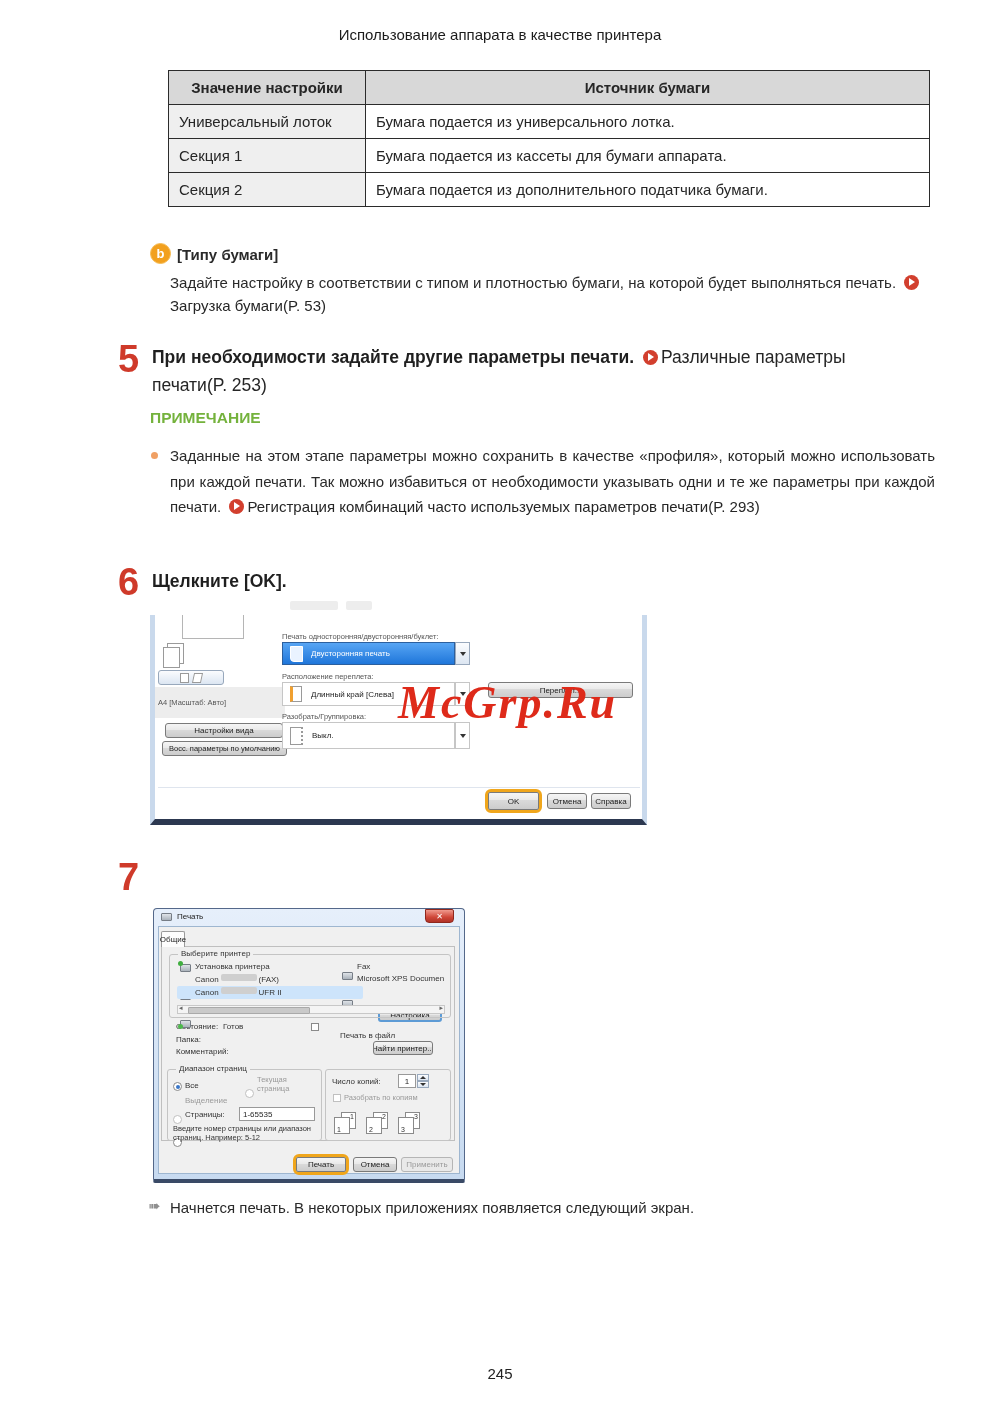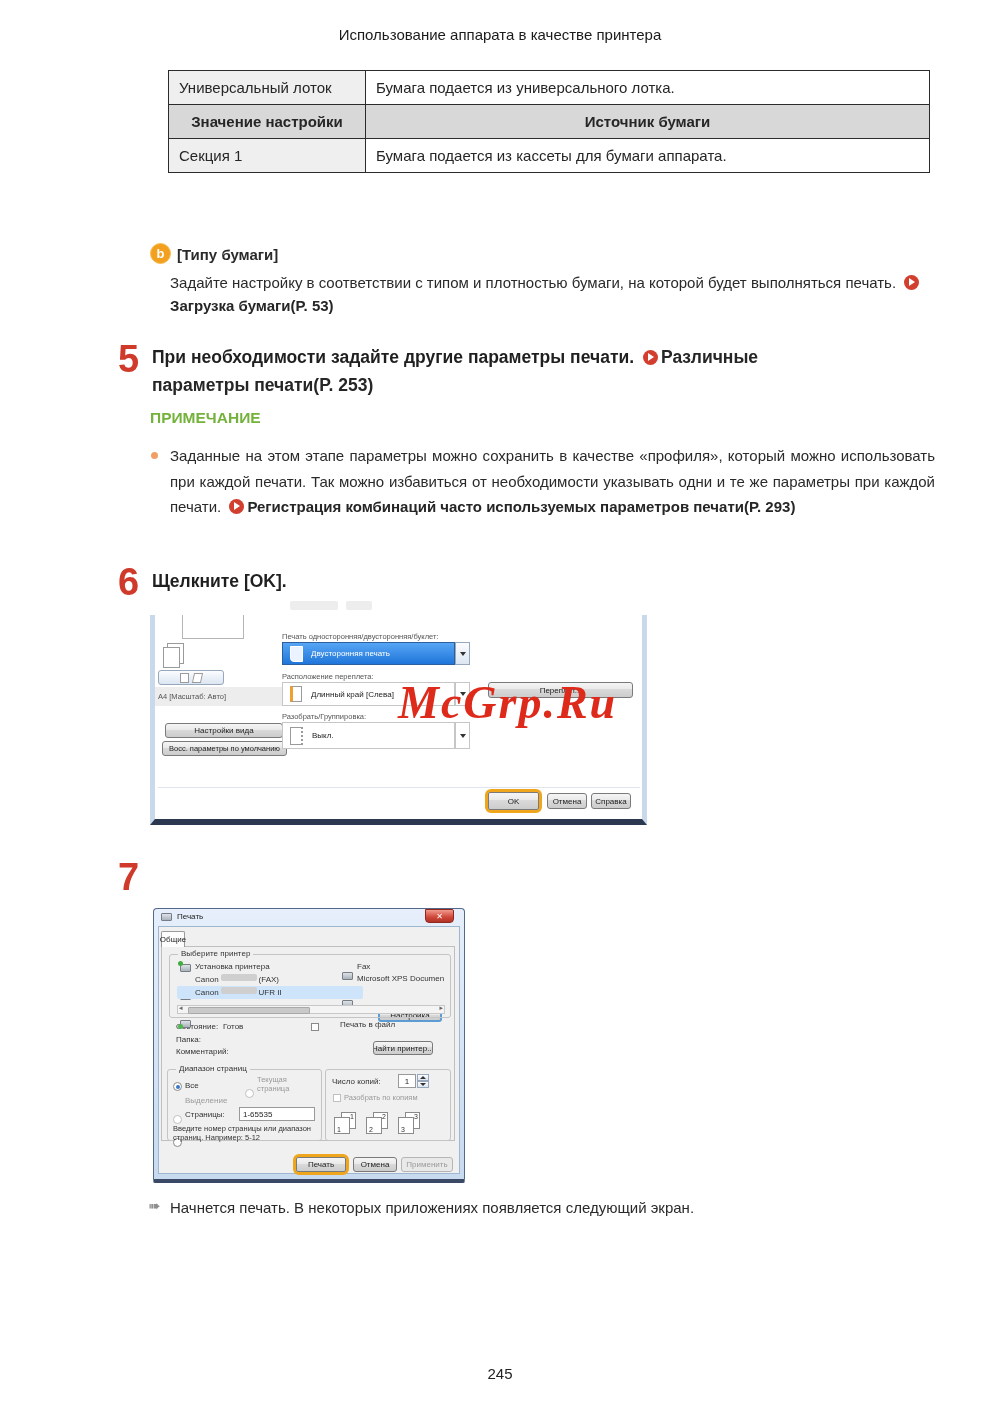--- a/index.html
+++ b/index.html
@@ -4,21 +4,21 @@
 <style>
   html,body{margin:0;padding:0;background:#fff;}
   .page{position:relative;width:1000px;height:1414px;background:#ffffff;
         font-family:"Liberation Sans","DejaVu Sans",sans-serif;color:#262626;overflow:hidden;}
   .abs{position:absolute;}
 
   
   .doc-header{top:26px;left:0;width:100%;text-align:center;font-size:15px;color:#1b1b1b;}
   .body-text{font-size:15px;line-height:23px;color:#2a2a2a;}
   .bold{font-weight:700;}
-  .doc-link{font-weight:700;color:#262626;}
+  .doc-link{font-weight:400;color:#262626;}
   .play-icon{display:inline-block;width:15px;height:15px;border-radius:50%;background:#d23f2e;
              position:relative;vertical-align:-2px;margin:0 3px 0 4px;}
   .play-icon::after{content:"";position:absolute;left:5px;top:3px;
                     border-left:6px solid #fff;border-top:4.5px solid transparent;border-bottom:4.5px solid transparent;}
   .step-num{font-size:38px;font-weight:700;color:#cf3a2a;line-height:38px;}
   .step-title{font-size:17.5px;font-weight:700;line-height:28px;color:#1f1f1f;}
   .note-head{font-size:15.5px;font-weight:700;color:#74b23c;}
   .bullet{width:7px;height:7px;border-radius:50%;background:#f0a064;}
   .b-marker{width:19px;height:19px;border-radius:50%;background:#f2a01e;border:1px solid #f6bc55;
             color:#fff;font-weight:700;font-size:13px;display:flex;align-items:center;justify-content:center;}
@@ -87,30 +87,34 @@
 </head>
 <body>
 
 <div class="page">
 
   <div class="abs doc-header">Использование аппарата в качестве принтера</div>
 
   <table class="abs settings" style="left:168px;top:70px;">
     <tbody>
         <tr>
+      <th style="width:176px;">Значение настройки</th>
+      <th>Источник бумаги</th>
+    </tr>
+    <tr>
       <td class="c1">Универсальный лоток</td>
       <td class="c2">Бумага подается из универсального лотка.</td>
-    </tr>
-    <tr>
-      <th style="width:176px;">Значение настройки</th>
-      <th>Источник бумаги</th>
     </tr>
     <tr>
       <td class="c1">Секция 1</td>
       <td class="c2">Бумага подается из кассеты для бумаги аппарата.</td>
+    </tr>
+    <tr>
+      <td class="c1">Секция 2</td>
+      <td class="c2">Бумага подается из дополнительного податчика бумаги.</td>
     </tr>
   </tbody>
     </table>
 
   <div class="abs b-marker" style="left:150px;top:243px;">b</div>
   <div class="abs body-text bold" style="left:177px;top:243px;">[Типу бумаги]</div>
   <div class="abs body-text" style="left:170px;top:271px;width:768px;">
     <span>Задайте настройку в соответствии с типом и плотностью бумаги, на которой будет выполняться печать.</span>
     <span class="play-icon"></span><span class="doc-link">Загрузка бумаги(P. 53)</span>
   </div>
@@ -136,21 +140,21 @@
 
     <div class="window">
 
       <div class="abs" style="left:27px;top:0;width:60px;height:23px;border-left:1px solid #b5b5b5;border-right:1px solid #b5b5b5;border-bottom:1px solid #b5b5b5;background:#fff;"></div>
       <div class="abs pgico" style="left:12px;top:28px;width:17px;height:21px;"></div>
       <div class="abs pgico" style="left:8px;top:32px;width:17px;height:21px;"></div>
       <div class="abs combo-arrowbox" style="left:3px;top:55px;width:66px;height:15px;border-radius:3px;">
         <div class="pgico" style="width:9px;height:10px;margin-right:4px;"></div>
         <div class="pgico" style="width:9px;height:10px;transform:skewX(-12deg);"></div>
       </div>
-      <div class="abs" style="left:0;top:72px;width:127px;height:19px;background:#ededed;display:flex;align-items:center;padding-left:3px;">
+      <div class="abs" style="left:0;top:72px;width:127px;height:31px;background:#ededed;display:flex;align-items:center;padding-left:3px;">
         <span class="tiny" style="font-size:7.5px;color:#555;">A4 [Масштаб: Авто]</span>
       </div>
       <div class="abs wbtn" style="left:10px;top:108px;width:118px;height:15px;">Настройки вида</div>
       <div class="abs wbtn" style="left:7px;top:126px;width:125px;height:15px;font-size:7.5px;">Восс. параметры по умолчанию</div>
 
       <div class="abs tiny" style="left:127px;top:17px;font-size:7.5px;color:#555;">Печать односторонняя/двусторонняя/буклет:</div>
       <div class="abs combo-blue" style="left:127px;top:27px;width:173px;height:23px;">
         <div class="pgico" style="width:13px;height:16px;margin:0 8px 0 7px;border-color:#fff;background:#eaf3ff;border-radius:0 0 0 4px;"></div>
         <span>Двусторонняя печать</span>
       </div>
@@ -229,21 +233,21 @@
         <div class="abs scroll" style="left:7px;top:50px;width:268px;height:9px;">
           <span style="position:absolute;left:1px;top:-2px;font-size:7px;color:#666;">◂</span>
           <div class="thumb" style="position:absolute;left:10px;top:1px;width:120px;height:5px;"></div>
           <span style="position:absolute;right:1px;top:-2px;font-size:7px;color:#666;">▸</span>
         </div>
       </div>
 
       <div class="abs tiny" style="left:17px;top:95px;">Состояние:</div>
       <div class="abs tiny" style="left:64px;top:95px;">Готов</div>
       <div class="abs cb" style="left:152px;top:96px;"></div>
-      <div class="abs tiny" style="left:163px;top:93px;padding-left:18px;">Печать в файл</div>
+      <div class="abs tiny" style="left:163px;top:104px;padding-left:18px;">Печать в файл</div>
       <div class="abs wbtn focus" style="left:219px;top:81px;width:64px;height:14px;">Настройка</div>
       <div class="abs tiny" style="left:17px;top:108px;">Папка:</div>
       <div class="abs tiny" style="left:17px;top:120px;">Комментарий:</div>
       <div class="abs wbtn" style="left:214px;top:114px;width:60px;height:14px;">Найти принтер...</div>
 
       <div class="abs groupbox" style="left:8px;top:142px;width:155px;height:72px;z-index:3;">
         <div class="legend">Диапазон страниц</div>
         <div class="abs rd sel" style="left:5px;top:12px;"></div>
         <div class="abs tiny" style="left:17px;top:11px;">Все</div>
         <div class="abs rd dis" style="left:77px;top:10px;"></div>

